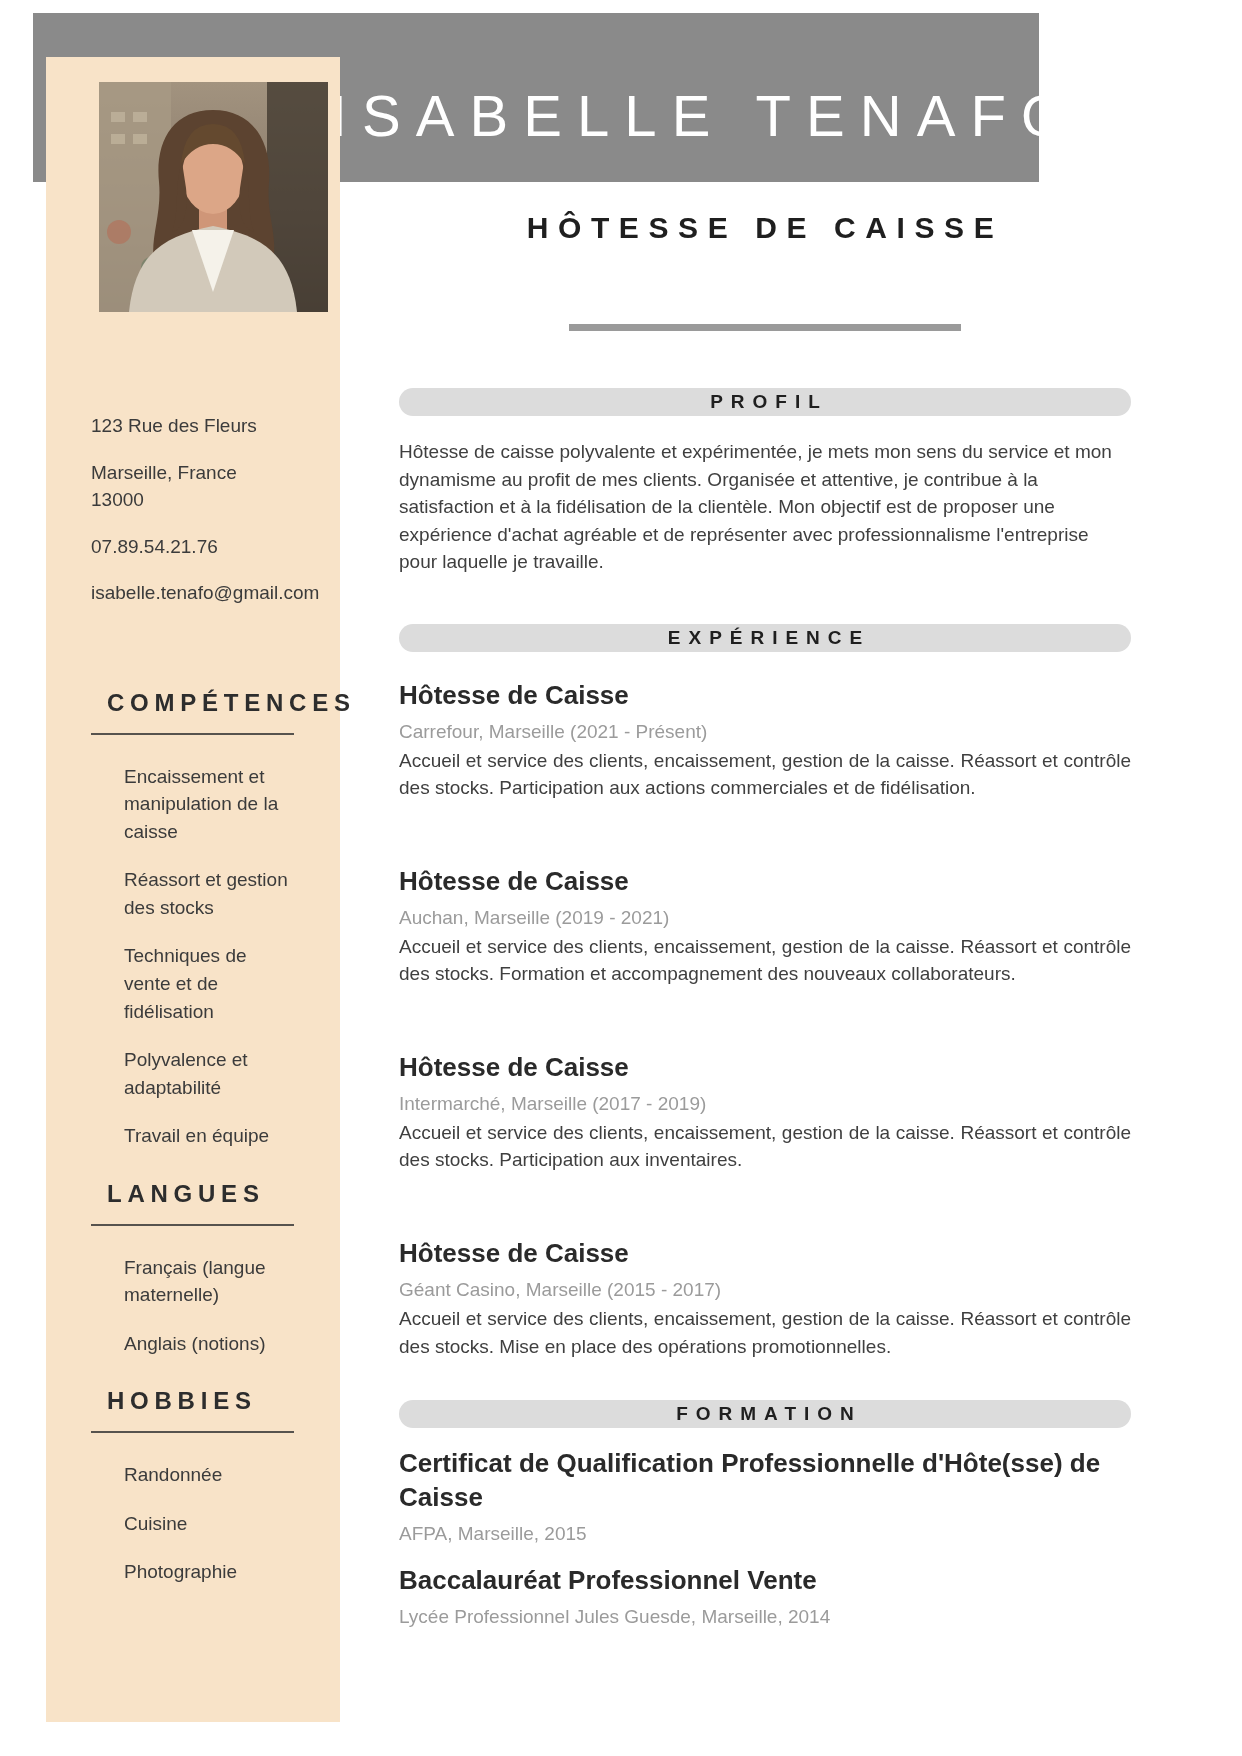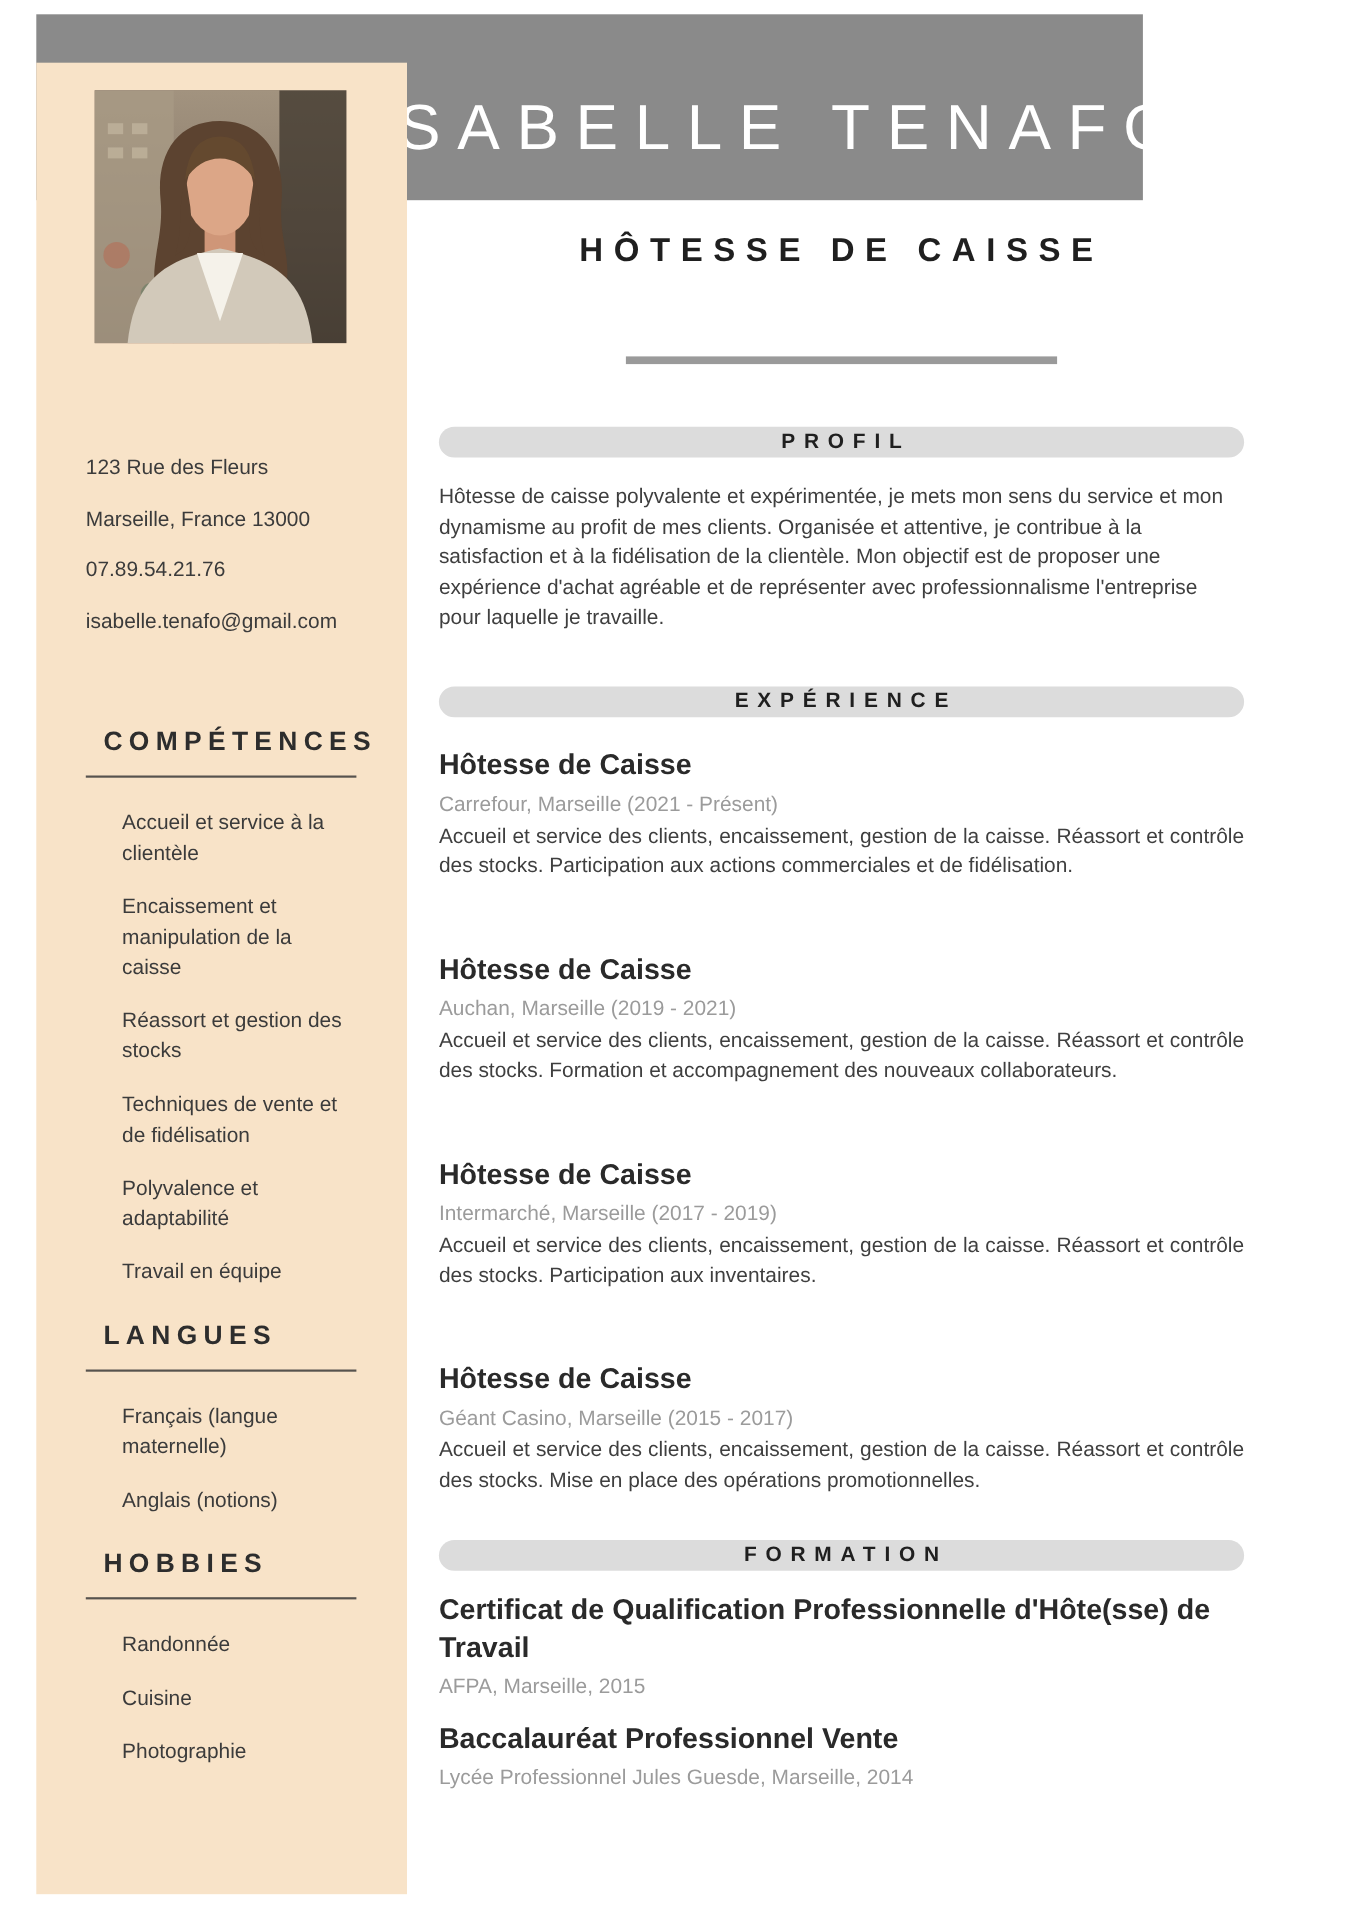--- a/index.html
+++ b/index.html
@@ -19,21 +19,21 @@
   .name{
     position:absolute;left:340px;right:0;top:0;bottom:0;
     display:flex;align-items:center;justify-content:center;
     padding-top:36px;
     color:#ffffff;
     font-size:58px;font-weight:300;letter-spacing:0.26em;
     white-space:nowrap;
   }
   
   .sidebar{
-    position:absolute;left:33px;top:57px;width:337px;height:1665px;
+    position:absolute;left:46px;top:57px;width:294px;height:1665px;
     background:#f8e3c8;
     box-sizing:border-box;
     padding:25px 46px 0 45px;
   }
   .photo{
     width:229px;height:230px;margin:0 0 0 8px;
     overflow:hidden;position:relative;background:#8a7a6a;
   }
   .photo svg{display:block;width:100%;height:100%;}
   .contact{margin-top:100px;}
@@ -140,21 +140,20 @@
       <p>123 Rue des Fleurs</p>
       <p>Marseille, France 13000</p>
       <p>07.89.54.21.76</p>
       <p>isabelle.tenafo@gmail.com</p>
     </div>
 
     <section class="side-section sec-competences">
       <h2>COMPÉTENCES</h2>
       <div class="rule"></div>
       <ul class="side-list">
-        <li>Accueil et service à la clientèle</li>
         <li>Encaissement et manipulation de la caisse</li>
         <li>Réassort et gestion des stocks</li>
         <li>Techniques de vente et de fidélisation</li>
         <li>Polyvalence et adaptabilité</li>
         <li>Travail en équipe</li>
       </ul>
     </section>
 
     <section class="side-section sec-langues">
       <h2>LANGUES</h2>
@@ -212,21 +211,21 @@
       <h3>Hôtesse de Caisse</h3>
       <p class="muted">Géant Casino, Marseille (2015 - 2017)</p>
       <p class="desc">Accueil et service des clients, encaissement, gestion de la caisse. Réassort et contrôle des stocks. Mise en place des opérations promotionnelles.</p>
     </article>
 
     <div class="section-bar bar-formation">
       <span>FORMATION</span>
     </div>
 
     <article class="edu">
-      <h3>Certificat de Qualification Professionnelle d'Hôte(sse) de Travail</h3>
+      <h3>Certificat de Qualification Professionnelle d'Hôte(sse) de Caisse</h3>
       <p class="muted">AFPA, Marseille, 2015</p>
     </article>
 
     <article class="edu">
       <h3>Baccalauréat Professionnel Vente</h3>
       <p class="muted">Lycée Professionnel Jules Guesde, Marseille, 2014</p>
     </article>
 
   </main>
 </div>

